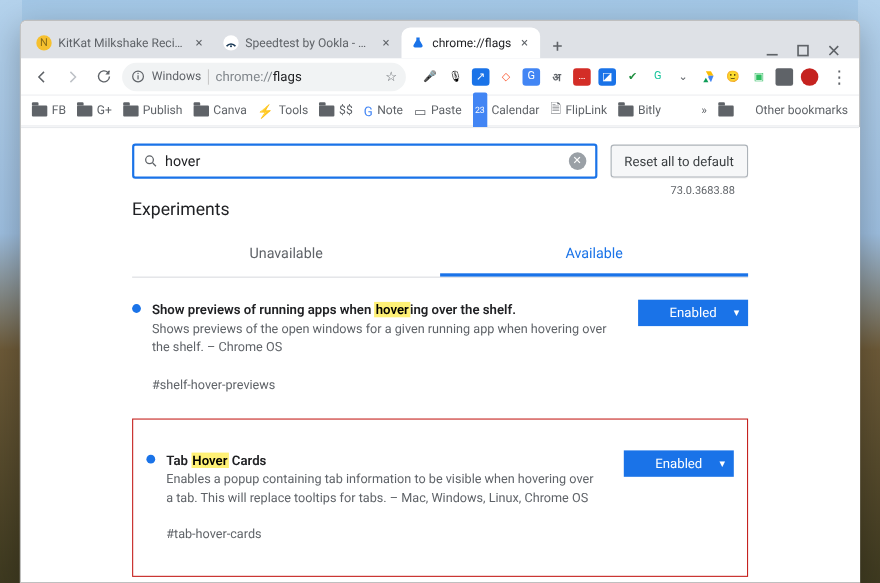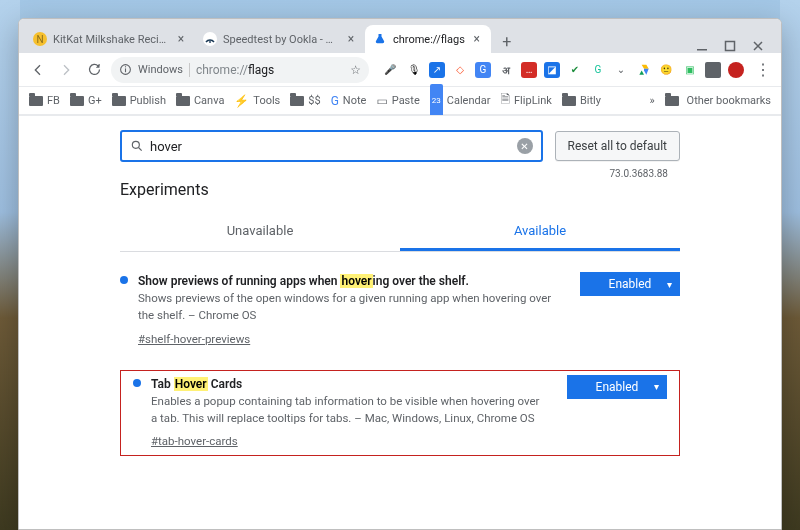--- a/index.html
+++ b/index.html
@@ -62,21 +62,21 @@
   
   .bookmarks {
     height: 28px; background:#fff; display:flex; align-items:center; gap:10px;
     padding: 0 10px; border-bottom: 1px solid #e8eaed; font-size:11px; color:#5f6368;
   }
   .bm{display:flex;align-items:center;gap:4px;}
   .bm-icon{color:#5f6368;font-size:12px;}
   .bm-folder{width:14px;height:10px;background:#5f6368;border-radius:1px;position:relative;}
   .bm-folder:before{content:"";position:absolute;top:-3px;left:0;width:6px;height:3px;background:#5f6368;border-radius:1px 1px 0 0;}
   .bm-chev{margin-left:auto;color:#5f6368;}
-  .bm-other{display:flex;align-items:center;gap:8px;}
+  .bm-other{display:flex;align-items:center;gap:20px;}
 
   
   .page { flex:1; background:#fff; overflow:auto; }
   .page-inner{ max-width: 560px; margin: 0 auto; padding: 14px 0 30px; position:relative;}
   .topcontrols{display:flex;align-items:center;gap:12px;margin:0 0 18px 0;}
   .searchwrap{
     flex:1;height:32px;border:2px solid #1a73e8;border-radius:3px;
     display:flex;align-items:center;padding:0 8px;gap:6px;background:#fff;
   }
   .searchwrap .mag{color:#5f6368;font-size:14px;}
@@ -88,26 +88,26 @@
     box-shadow:0 1px 0 rgba(0,0,0,.05);
   }
   h1.exp{font-size:16px;font-weight:400;color:#202124;margin:10px 0 4px;}
   .ver{position:absolute;right:12px;top:52px;font-size:10px;color:#5f6368;}
 
   .tabs{display:flex;margin-top:14px;border-bottom:1px solid #dadce0;}
   .ptab{flex:1;text-align:center;padding:10px 0;font-size:13px;color:#5f6368;}
   .ptab.active{color:#1a73e8;border-bottom:3px solid #1a73e8;}
 
   .flag{display:flex;gap:10px;padding:20px 0 16px;border-bottom:0;}
-  .flag.boxed{border:1px solid #c5221f;padding:4px 12px;margin-top:6px;}
+  .flag.boxed{border:1px solid #c5221f;padding:28px 12px;margin-top:6px;}
   .dot{width:8px;height:8px;background:#1a73e8;border-radius:50%;margin-top:4px;flex-shrink:0;}
   .flagbody{flex:1;font-size:11.5px;color:#5f6368;line-height:1.5;}
   .flagtitle{color:#202124;font-weight:600;font-size:12px;}
   mark{background:#fff176;padding:0 1px;}
-  .flaghash{text-decoration:underline;color:#5f6368;display:inline-block;margin-top:6px;}
+  .flaghash{color:#5f6368;display:inline-block;margin-top:16px;}
   .flagctrl{width:110px;display:flex;justify-content:flex-end;}
   .enablebtn{
     width:100px;height:24px;background:#1a73e8;color:#fff;font-size:12px;
     display:flex;align-items:center;justify-content:center;border-radius:0;position:relative;
   }
   .enablebtn:after{content:"▾";position:absolute;right:8px;color:#fff;font-size:10px;}
 
   .divider{height:1px;background:#e8eaed;}
   svg{display:block;}
 </style>

